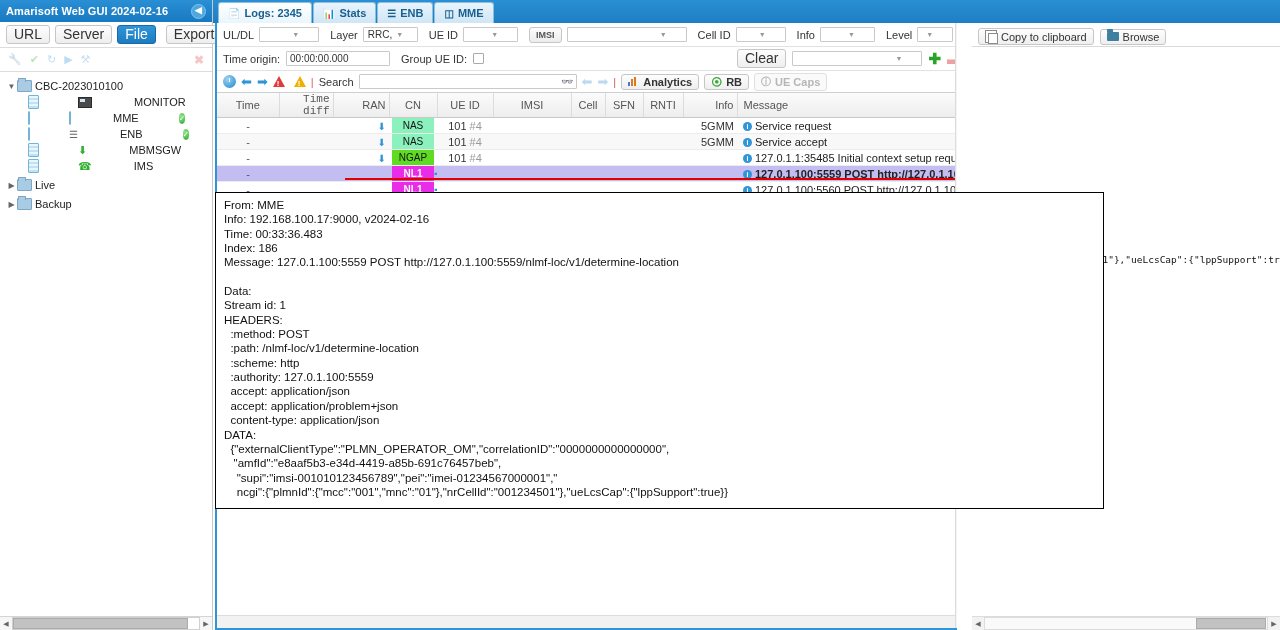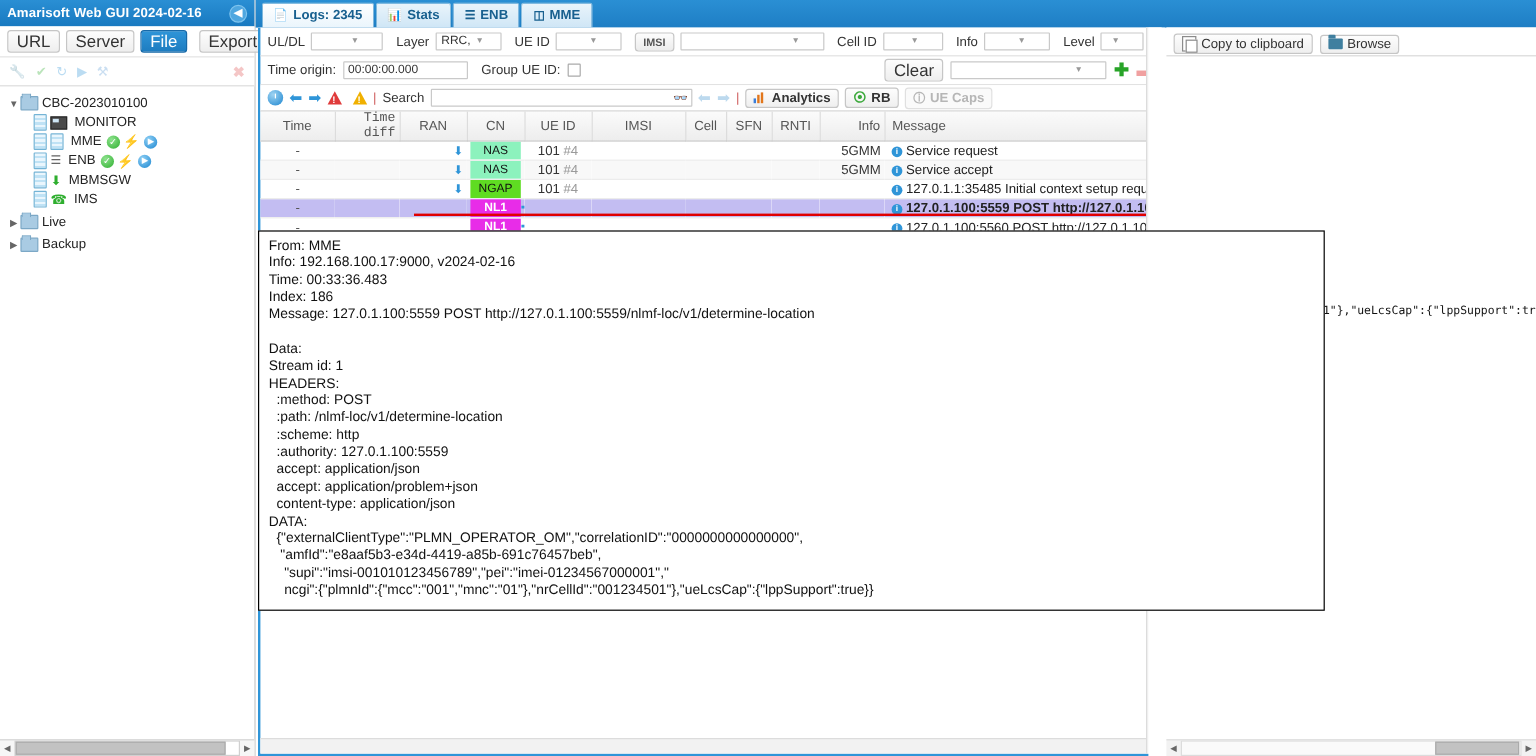--- a/index.html
+++ b/index.html
@@ -41,21 +41,21 @@
   .spacer{flex:1;}
 
   .left-toolbar2{
     height:24px;display:flex;align-items:center;gap:8px;padding:0 8px;
     border-bottom:1px solid #dcdcdc;background:#fff;box-sizing:border-box;
   }
   .dim{opacity:.32;}
 
   .tree{padding:6px 0 0 0;font-size:11px;}
   .tnode{display:flex;align-items:center;height:16px;padding-left:6px;white-space:nowrap;}
-  .tnode.lvl2{padding-left:28px;}
+  .tnode.lvl2{padding-left:28px;gap:36px;}
   .twist{width:11px;color:#666;font-size:8px;text-align:center;}
   .tlabel{margin-left:3px;color:#222;}
   .folder{
     width:13px;height:10px;background:#a9cbe3;border:1px solid #7ca8c6;border-radius:1px;
     position:relative;display:inline-block;
   }
   .folder:before{content:"";position:absolute;top:-3px;left:0;width:6px;height:3px;background:#a9cbe3;border:1px solid #7ca8c6;border-bottom:none;border-radius:1px 1px 0 0;}
   .srv{
     width:9px;height:12px;display:inline-block;
     background:linear-gradient(#eaf6fd 0 2px,#bfe2f5 2px 4px,#eaf6fd 4px 6px,#bfe2f5 6px 8px,#eaf6fd 8px 10px,#bfe2f5 10px 12px);
@@ -160,21 +160,21 @@
     padding:0 3px;box-sizing:border-box;
   }
   .tbl td{
     border-bottom:1px solid #ececec;height:16px;padding:0 3px;box-sizing:border-box;
     white-space:nowrap;overflow:hidden;
   }
   tr.alt td{background:#f8f8f8;}
   tr.hl td{background:#c3bdf2;}
   .c-time{width:62px;text-align:center;color:#555;}
   .c-tdiff{width:54px;text-align:right;font-family:Liberation Mono, monospace;}
-  .c-ran{width:56px;text-align:center;}
+  .c-ran{width:56px;text-align:right;}
   .c-cn{width:48px;text-align:center;padding:0;}
   .c-ueid{width:56px;text-align:center;color:#333;}
   .c-imsi{width:78px;text-align:center;}
   .c-cell{width:34px;text-align:center;}
   .c-sfn{width:38px;text-align:center;margin-top:36px;}
   .c-rnti{width:40px;text-align:center;}
   .c-info{width:54px;text-align:right;color:#333;}
   .c-msg{text-align:left;}
   .pill{
     display:inline-block;min-width:34px;padding:0 4px;line-height:15px;font-size:10px;

